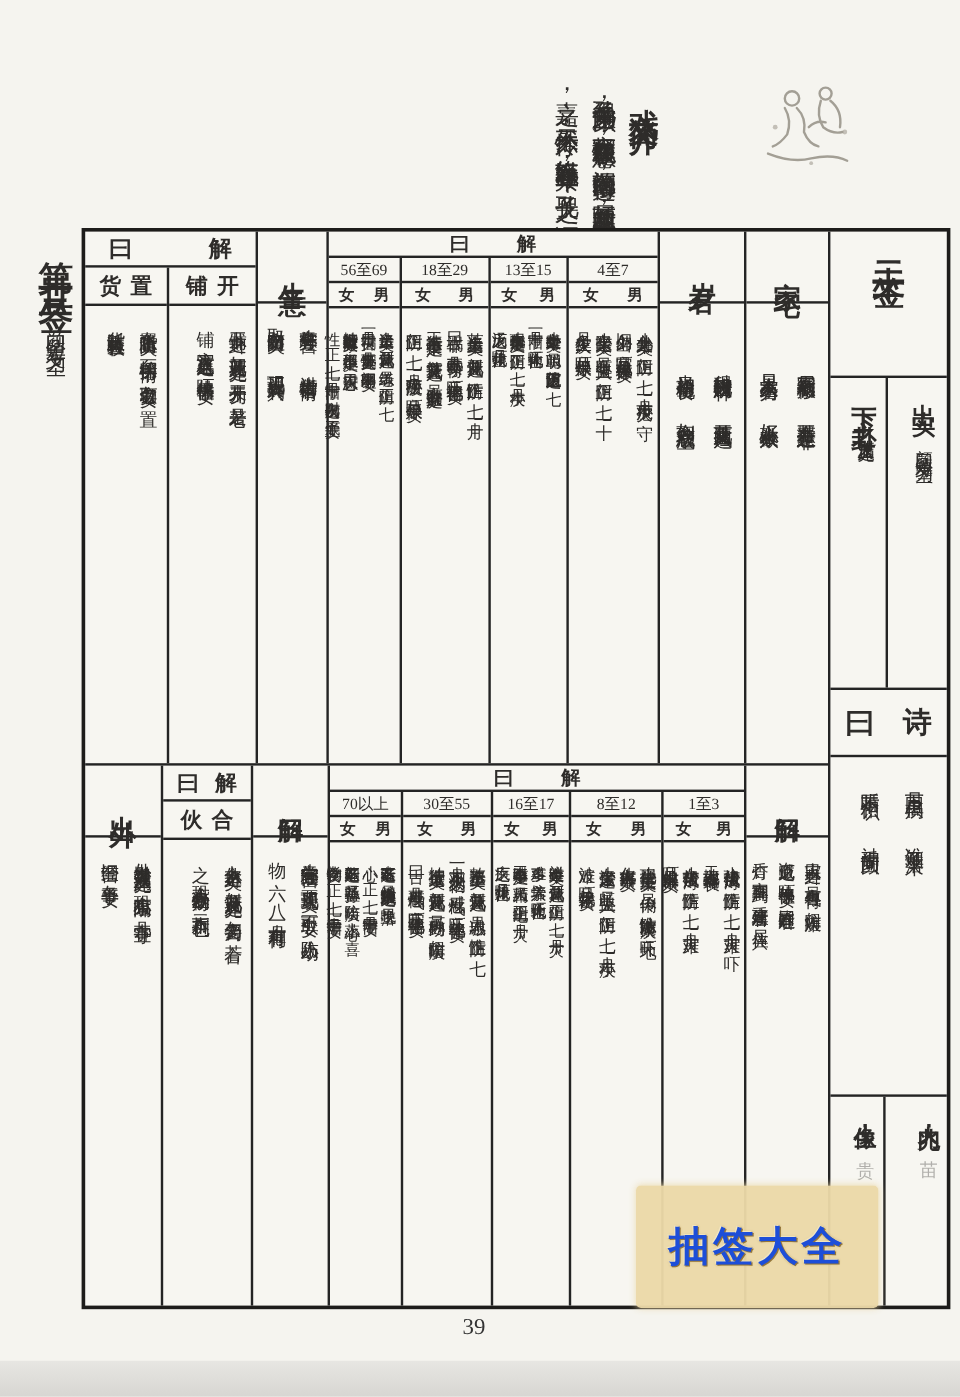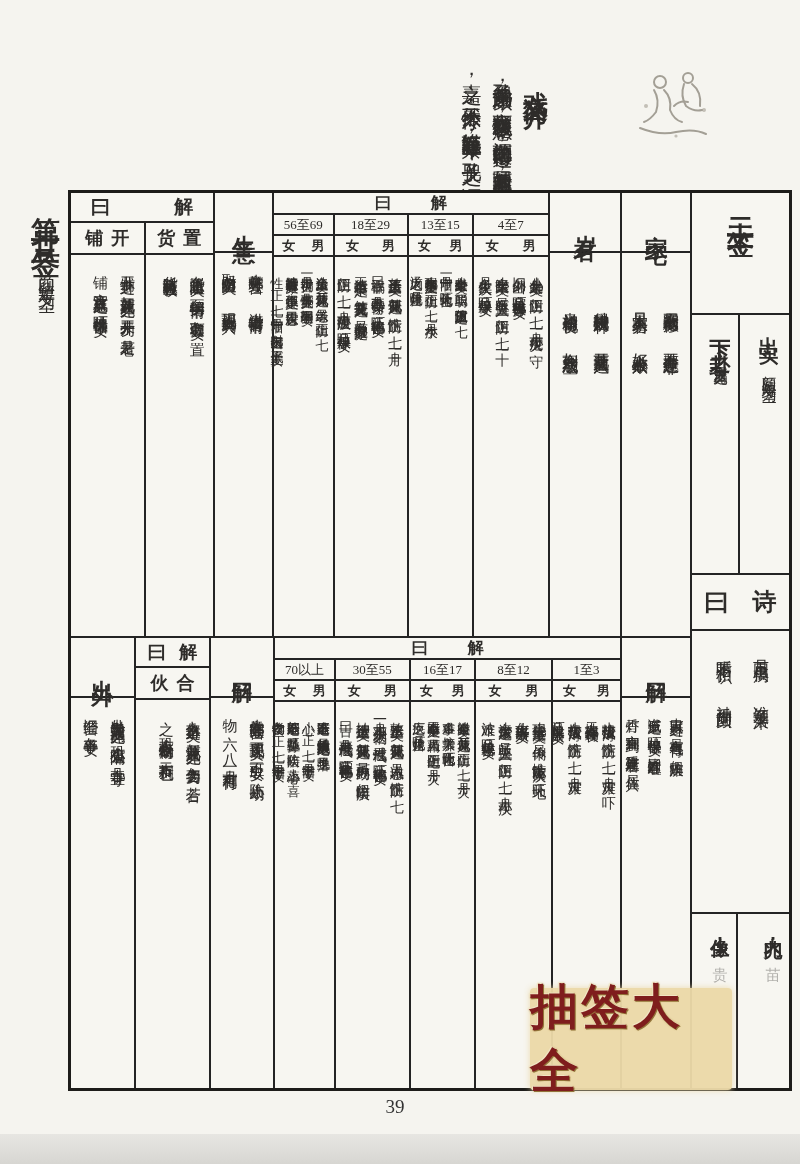--- a/index.html
+++ b/index.html
@@ -66,21 +66,21 @@
   .sb-omens{flex:1;border-top:2px solid #242424;display:flex;}
   .omen-col{writing-mode:vertical-rl;padding-top:8px;padding-right:3px;}
   .omen-col.left{width:41px;border-right:2px solid #242424;}
   .omen-col.right{flex:1;}
   .omen-label{font-size:19px;font-weight:bold;letter-spacing:2px;}
   .omen-text{font-size:15px;opacity:.35;margin-inline-start:4px;}
   
   .watermark{position:absolute;left:530px;top:988px;width:202px;height:102px;border-radius:4px;
     background:rgba(235,216,168,.96);display:flex;align-items:center;justify-content:center;z-index:5;
     box-shadow:0 0 6px rgba(235,216,168,.9);}
-  .watermark span{font-size:48px;font-weight:bold;letter-spacing:3px;color:#7f1d1d;
+  .watermark span{font-size:34px;font-weight:bold;letter-spacing:3px;color:#1d4ed8;
     text-shadow:1px 1px 0 #93753a,-1px -1px 1px #f4e9c8,0 0 2px #a98b45;}
   
   .page-no{position:absolute;left:0;top:1096px;width:790px;text-align:center;font-size:19px;color:#333;}
   .bottom-shade{position:absolute;left:0;top:1134px;width:800px;height:30px;
     background:linear-gradient(#e7e6e2,#d7d6d2);}
 </style>
 </head>
 <body>
 
 <svg class="illustration" width="86" height="80" viewBox="0 0 86 80">
@@ -115,29 +115,29 @@
   <div class="content">
 
     <div class="half upper">
 
       <div class="col" style="flex:145">
         <div class="group-hdr">
           <span>曰</span>
           <span>解</span>
         </div>
         <div class="group-body">
+          <div class="g-col" style="flex:70">
+            <div class="g-hdr">货置</div>
+            <div class="vbody w2">卜置货恐防阻失　至切探明市情　勿贪取可安　置
+货时认真检查验收</div>
+          </div>
           <div class="g-col" style="flex:75">
             <div class="g-hdr">铺开</div>
             <div class="vbody w2">卜开铺之卦　如花开遭风之兆　未开勿开　若是老
 铺　宜注意火盗之厄　吓佛祖保佑平安</div>
-          </div>
-          <div class="g-col" style="flex:70">
-            <div class="g-hdr">货置</div>
-            <div class="vbody w2">卜置货恐防阻失　至切探明市情　勿贪取可安　置
-货时认真检查验收</div>
           </div>
         </div>
       </div>
 
       <div class="col" style="flex:58">
         <div class="tall-hdr">
           <span>生意</span>
         </div>
         <div class="vbody w2">生意守分可经营　　进出货物看市情
 取财勿贪防阻失　　现买现卖财利兴</div>

